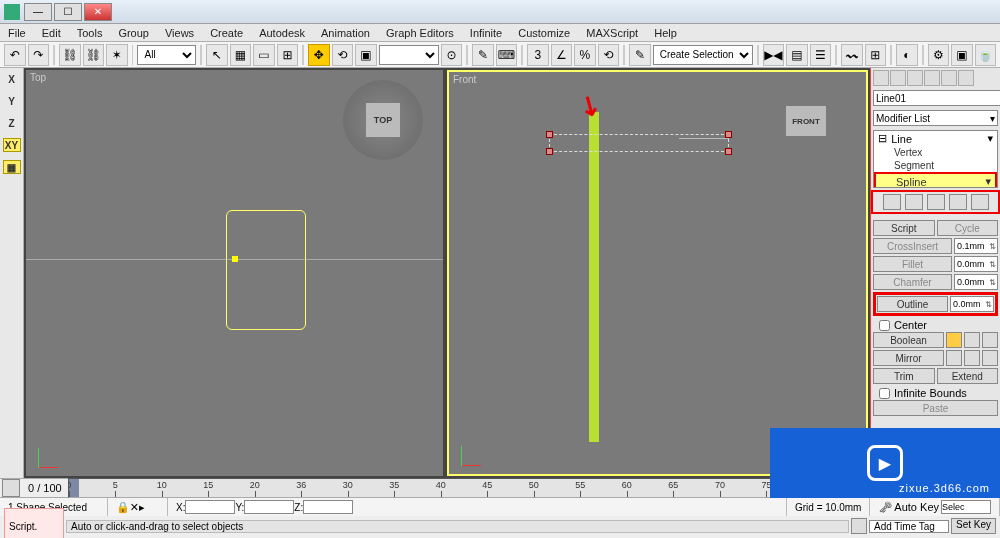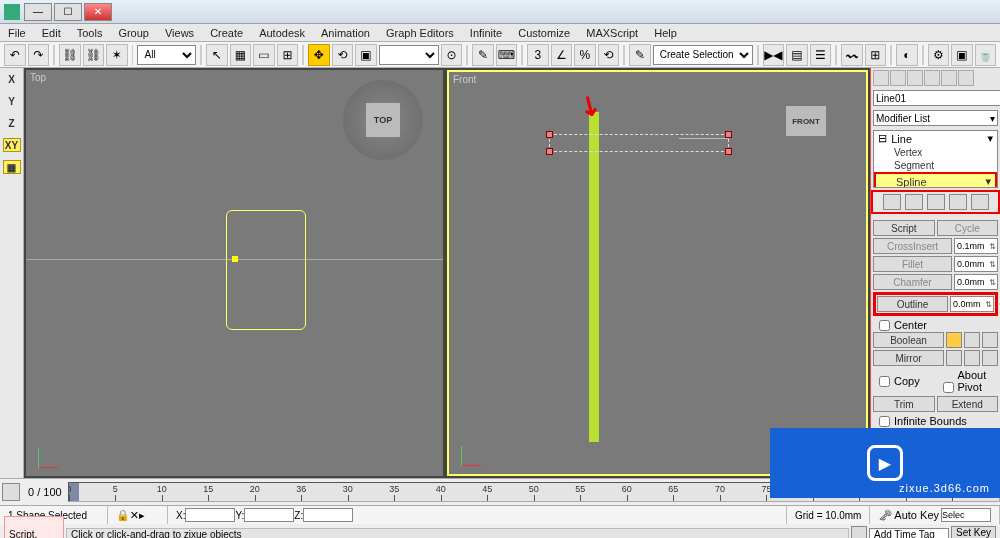--- a/index.html
+++ b/index.html
@@ -83,21 +83,21 @@
 .ro-spin { width: 44px; height: 16px; border: 1px solid #888; background: #fff; font-size: 9px; display: flex; align-items: center; padding: 0 2px; position: relative; }
 .ro-spin::after { content: "⇅"; position: absolute; right: 1px; font-size: 8px; color: #555; }
 .ro-row.outline { border: 3px solid #e00; padding: 1px; }
 .ro-check { display: flex; align-items: flex-end; gap: 4px; padding: 1px 6px; font-size: 10px; }
 .ro-check input { width: 11px; height: 11px; }
 .ro-icons { display: flex; gap: 2px; }
 .ro-icons .ri { width: 16px; height: 16px; background: #ffcc44; border: 1px solid #888; }
 .ro-icons .ri.plain { background: #ddd; }
 
 .bottom { position: absolute; bottom: 0; left: 0; right: 0; height: 60px; background: #eee; }
-.timeline { height: 28px; display: flex; align-items: center; border-top: 1px solid #aaa; border-bottom: 1px solid #aaa; }
+.timeline { height: 20px; display: flex; align-items: center; border-top: 1px solid #aaa; border-bottom: 1px solid #aaa; }
 .time-icon { width: 18px; height: 18px; background: #ddd; border: 1px solid #888; margin: 0 2px; }
 .time-ruler { flex: 1; height: 20px; position: relative; background: #e4e4e4; border: 1px inset #aaa; overflow: hidden; }
 .time-ruler .tick { position: absolute; bottom: 0; width: 1px; height: 6px; background: #555; }
 .time-ruler .ticklbl { position: absolute; bottom: 7px; font-size: 9px; color: #333; transform: translateX(-50%); }
 .time-ruler .cursor { position: absolute; top: 0; left: 0; bottom: 0; width: 10px; background: #7c8aa8; }
 
 .status { height: 18px; display: flex; align-items: center; }
 .status .cell { padding: 0 8px; border-right: 1px solid #bbb; font-size: 10px; height: 100%; display: flex; align-items: center; background: #f4f4f4; }
 .status .cell.long { flex: 1; }
 .status .cell input { width: 50px; height: 14px; border: 1px solid #888; font-size: 9px; }
@@ -303,30 +303,20 @@
           <div class="ri plain"></div>
           <div class="ri plain"></div>
         </div>
       </div>
       <div class="ro-row">
         <div class="ro-btn">Mirror</div>
         <div class="ro-icons">
           <div class="ri plain"></div>
           <div class="ri plain"></div>
           <div class="ri plain"></div>
-        </div>
-      </div>
-      <div class="ro-row">
-        <div class="ro-check" style="flex:1;">
-          <input type="checkbox" style="">
-          <span>Copy</span>
-        </div>
-        <div class="ro-check" style="flex:1;">
-          <input type="checkbox" style="">
-          <span>About Pivot</span>
         </div>
       </div>
       <div class="ro-row">
         <div class="ro-btn">Trim</div>
         <div class="ro-btn">Extend</div>
       </div>
       <div class="ro-check">
         <input type="checkbox" style="">
         <span>Infinite Bounds</span>
       </div>
@@ -399,21 +389,21 @@
     <div class="cell">Grid = 10.0mm</div>
     <div class="cell" style="gap:2px;">
       <span>🗝</span>
       <span class="anim-btn">Auto Key</span>
       <input class="anim-inp" value="Selec" style="">
     </div>
   </div>
 
   <div class="status2">
     <div class="script">Script.</div>
-    <div class="msg">Click or click-and-drag to zixue objects</div>
+    <div class="msg">Auto or click-and-drag to select objects</div>
     <div class="lock"></div>
     <div class="tag">Add Time Tag</div>
     <span class="anim-btn">Set Key</span>
   </div>
 </div>
 
 <div class="watermark">
   <div class="play">▶</div>
   <div class="url">zixue.3d66.com</div>
 </div>

